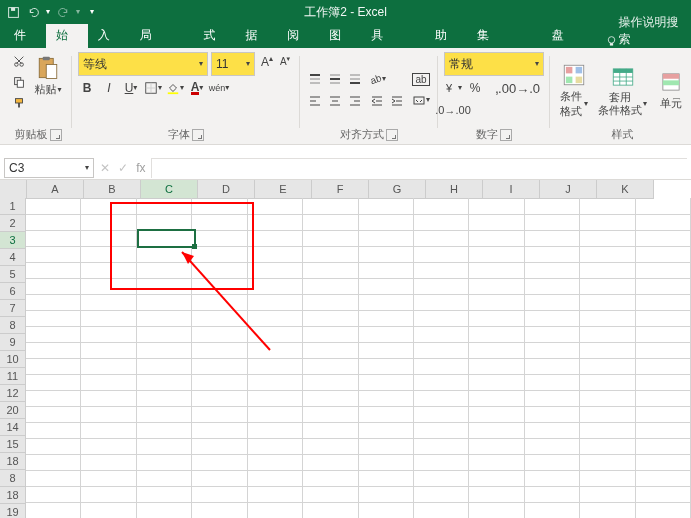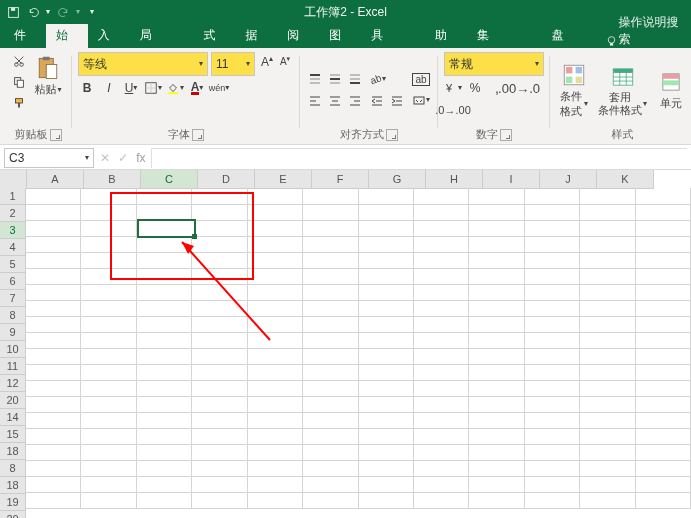--- a/index.html
+++ b/index.html
@@ -29,21 +29,21 @@
 .drop-arrow{font-size:8px;color:#444;line-height:1}
 .mini-col{display:flex;flex-direction:column;gap:3px}
 .mini-btn{width:18px;height:18px;display:flex;align-items:center;justify-content:center;cursor:pointer;border-radius:2px}
 .font-box,.num-box,.fmt-box{height:22px;border:1px solid #c8c6c4;background:#fde047;display:flex;align-items:center;padding:0 4px;font-size:12px;color:#333}
 .font-box{width:120px;justify-content:space-between}
 .num-box{width:34px;justify-content:space-between;margin-left:3px}
 .fmt-box{width:90px;justify-content:space-between}
 .font-btns{display:flex;gap:4px;margin-top:3px;flex-wrap:wrap}
 .icon{display:inline-flex;align-items:center;justify-content:center}
 svg{display:block}
-.formula-bar{height:22px;border-bottom:1px solid #dcdad7;display:flex;align-items:stretch;background:#fff;margin-top:2px}
+.formula-bar{height:22px;border-bottom:1px solid #dcdad7;display:flex;align-items:stretch;background:#fff;margin-top:12px}
 .name-box{width:80px;border:1px solid #c8c6c4;margin:1px 0 1px 4px;display:flex;align-items:center;justify-content:space-between;padding:0 4px;font-size:12px;color:#333}
 .fb-btns{display:flex;align-items:center;padding:0 6px;gap:8px;color:#888}
 .fb-btn{cursor:pointer;opacity:.5}
 .fb-input{flex:1;border-top:1px solid #e1dfdd;border-left:1px solid #e1dfdd;margin:1px 4px 1px 0}
 .grid-wrap{flex:1;position:relative;overflow:hidden}
 .col-headers{display:flex;position:absolute;top:0;left:0;height:18px;background:#e6e6e6}
 .corner{width:26px;height:18px;border-right:1px solid #ccc;border-bottom:1px solid #ccc;background:#e6e6e6}
 .col-h{width:56px;height:18px;border-right:1px solid #ccc;border-bottom:1px solid #ccc;display:flex;align-items:center;justify-content:center;font-size:11px;color:#555;background:#e6e6e6}
 .col-h.sel{background:#d3e5d3;color:#0d6f3f}
 .row-headers{position:absolute;top:18px;left:0;width:26px}

